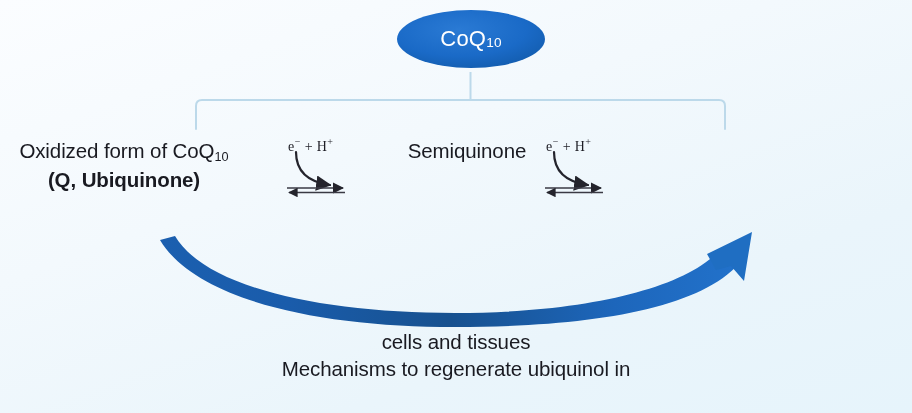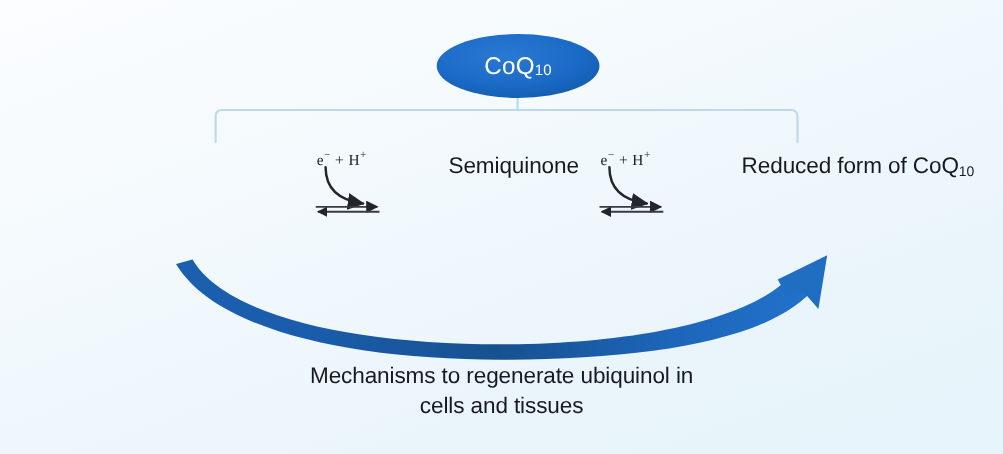--- a/index.html
+++ b/index.html
@@ -59,21 +59,21 @@
   }
 
   #label-oxidized { left: 0px;   top: 138px; width: 248px; }
   #label-semi     { left: 372px; top: 138px; width: 190px; }
   #label-reduced  { left: 648px; top: 138px; width: 264px; }
 
   
   #coq10-node {
     position: absolute;
     left: 396px;
-    top: 30px;
+    top: 9px;
     width: 150px;
     height: 60px;
   }
   #coq10-node .ell-text {
     position: absolute;
     left: 0;
     top: 0;
     width: 150px;
     height: 60px;
     display: flex;
@@ -151,27 +151,30 @@
   <div id="coq10-node">
     <svg width="150" height="60" viewBox="0 0 150 60" xmlns="http://www.w3.org/2000/svg">
       <ellipse cx="75" cy="30" rx="74" ry="29" fill="url(#ellGrad)"></ellipse>
     </svg>
     <div class="ell-text">
       <span>CoQ</span>
         <sub>10</sub>
     </div>
   </div>
 
+  <div class="node-label" id="label-oxidized">
+    <span class="l1"><span>Oxidized form of CoQ</span><sub>10</sub></span>
+    <span class="l2">(Q, Ubiquinone)</span>
+  </div>
 
   <div class="node-label" id="label-semi">
     <span class="l1">Semiquinone</span>
   </div>
 
   <div class="node-label" id="label-reduced">
-    <span class="l1"><span>Reduced form of CoQ</span><sub>10</sub></span>
   </div>
 
   <div class="eh-label" id="eh-1">
     <span>e</span><sup>−</sup>
     <span>+</span>
     <span>H</span><sup>+</sup>
   </div>
   <div class="eh-label" id="eh-2">
     <span>e</span><sup>−</sup>
     <span>+</span>
@@ -203,17 +206,17 @@
              C 205 287, 320 313, 455 313
              C 585 313, 690 288, 722 247
              L 742 260
              C 704 309, 590 327, 455 327
              C 318 327, 196 300, 160 240 Z" fill="url(#bigArrowGrad)"></path>
 
     <path d="M 707 254 L 752 232 L 744 281 L 731 266 L 716 270 Z" fill="#1f6ec2"></path>
   </svg>
 
   <div id="caption">
+    <span>cells and tissues</span>
     <span>Mechanisms to regenerate ubiquinol in</span>
-    <span>cells and tissues</span>
   </div>
 
 </div>
 
 </body></html>

